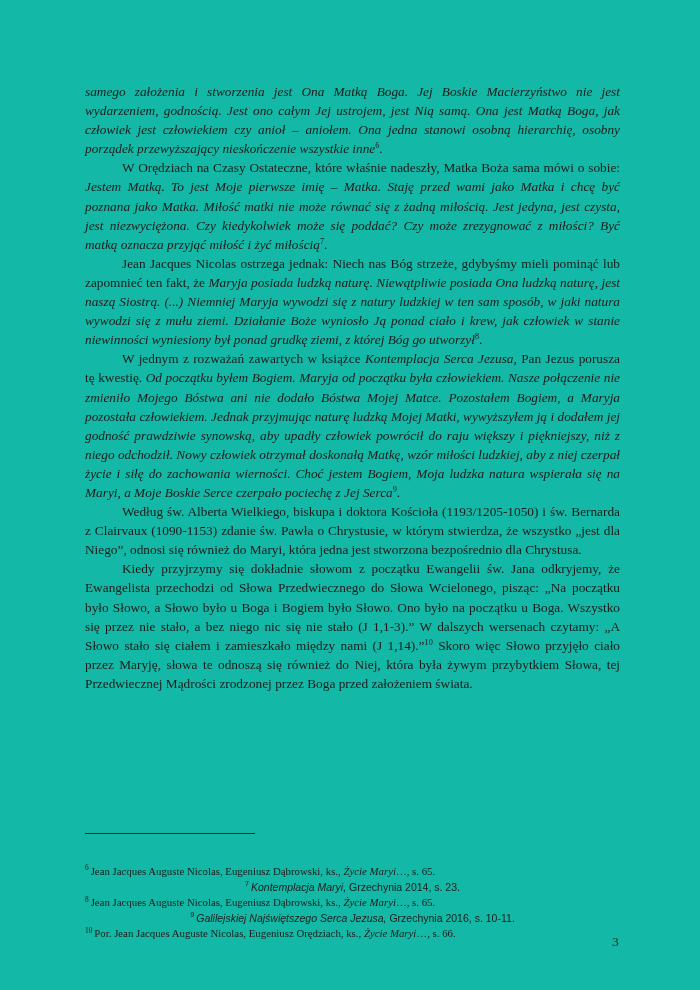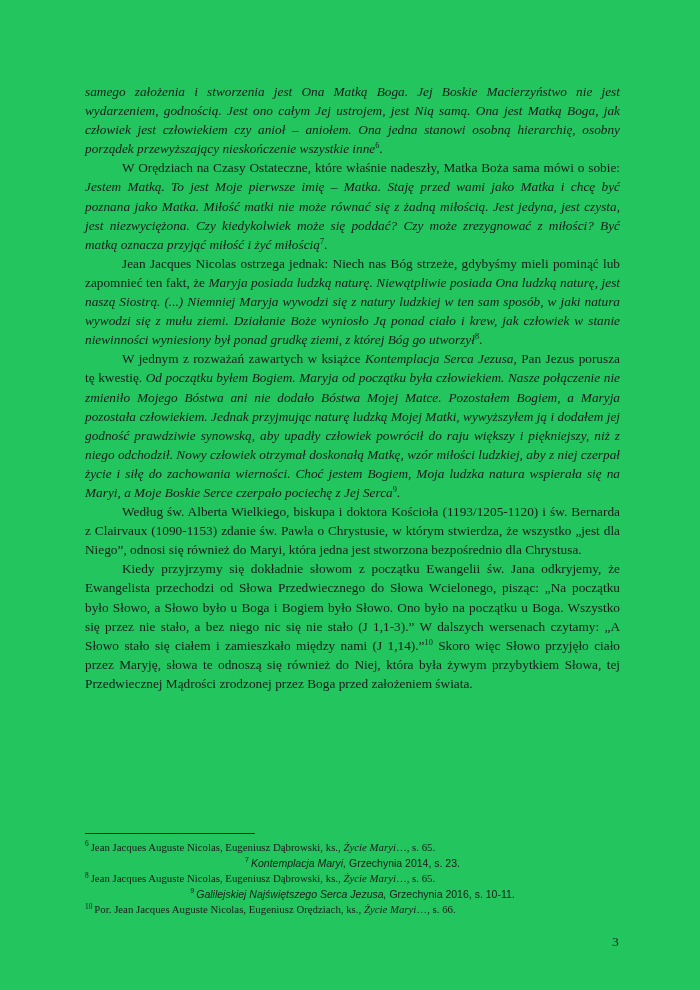--- a/index.html
+++ b/index.html
@@ -6,21 +6,21 @@
   body {
     width: 700px; height: 990px;
     background: #ffffff;
     position: relative;
     font-family: "Liberation Serif", serif;
     color: #1b1b1b;
     overflow: hidden;
   }
   .page {
     position: absolute; inset: 0;
-    background: #22c55e;
+    background: #14b8a6;
   }
   .body-text {
     position: absolute;
     left: 85px; top: 82px; width: 535px;
     font-size: 13.3px;
     line-height: 19.1px;
     text-align: justify;
   }
   .para { margin: 0; }
   .para.indent { text-indent: 37px; }
@@ -31,21 +31,21 @@
     vertical-align: super;
   }
   .fn-sep {
     position: absolute;
     left: 85px; top: 833px;
     width: 170px; height: 0;
     border-top: 1.3px solid #222222;
   }
   .footnotes {
     position: absolute;
-    left: 85px; top: 840px; width: 535px;
+    left: 85px; top: 864px; width: 535px;
     font-size: 10.8px;
     line-height: 15.6px;
   }
   .footnote { margin: 0; }
   .footnote.humanist {
     font-family: "Liberation Sans", sans-serif;
     font-size: 10.5px;
     text-align: center;
   }
   .footnote sup.fnmark {
@@ -63,21 +63,21 @@
 </style>
 </head>
 <body>
 
 <div class="page">
   <div class="body-text">
       <p class="para"><span class="it">samego założenia i stworzenia jest Ona Matką Boga. Jej Boskie Macierzyństwo nie jest wydarzeniem, godnością. Jest ono całym Jej ustrojem, jest Nią samą. Ona jest Matką Boga, jak człowiek jest człowiekiem czy anioł – aniołem. Ona jedna stanowi osobną hierarchię, osobny porządek przewyższający nieskończenie wszystkie inne</span><sup class="fnref">6</sup><span class="it">.</span></p>
       <p class="para indent"><span>W Orędziach na Czasy Ostateczne, które właśnie nadeszły, Matka Boża sama mówi o sobie: </span><span class="it">Jestem Matką. To jest Moje pierwsze imię – Matka. Staję przed wami jako Matka i chcę być poznana jako Matka. Miłość matki nie może równać się z żadną miłością. Jest jedyna, jest czysta, jest niezwyciężona. Czy kiedykolwiek może się poddać? Czy może zrezygnować z miłości? Być matką oznacza przyjąć miłość i żyć miłością</span><sup class="fnref">7</sup><span>.</span></p>
       <p class="para indent"><span>Jean Jacques Nicolas ostrzega jednak: Niech nas Bóg strzeże, gdybyśmy mieli pominąć lub zapomnieć ten fakt, że </span><span class="it">Maryja posiada ludzką naturę. Niewątpliwie posiada Ona ludzką naturę, jest naszą Siostrą. (...) Niemniej Maryja wywodzi się z natury ludzkiej w ten sam sposób, w jaki natura wywodzi się z mułu ziemi. Działanie Boże wyniosło Ją ponad ciało i krew, jak człowiek w stanie niewinności wyniesiony był ponad grudkę ziemi, z której Bóg go utworzył</span><sup class="fnref">8</sup><span>.</span></p>
       <p class="para indent"><span>W jednym z rozważań zawartych w książce </span><span class="it">Kontemplacja Serca Jezusa</span><span>, Pan Jezus porusza tę kwestię. </span><span class="it">Od początku byłem Bogiem. Maryja od początku była człowiekiem. Nasze połączenie nie zmieniło Mojego Bóstwa ani nie dodało Bóstwa Mojej Matce. Pozostałem Bogiem, a Maryja pozostała człowiekiem. Jednak przyjmując naturę ludzką Mojej Matki, wywyższyłem ją i dodałem jej godność prawdziwie synowską, aby upadły człowiek powrócił do raju większy i piękniejszy, niż z niego odchodził. Nowy człowiek otrzymał doskonałą Matkę, wzór miłości ludzkiej, aby z niej czerpał życie i siłę do zachowania wierności. Choć jestem Bogiem, Moja ludzka natura wspierała się na Maryi, a Moje Boskie Serce czerpało pociechę z Jej Serca</span><sup class="fnref">9</sup><span>.</span></p>
-      <p class="para indent"><span>Według św. Alberta Wielkiego, biskupa i doktora Kościoła (1193/1205-1120) i św. Bernarda z Clairvaux (1090-1153) zdanie św. Pawła o Chrystusie, w którym stwierdza, że wszystko „jest dla Niego”, odnosi się również do Maryi, która jedna jest stworzona bezpośrednio dla Chrystusa.</span></p>
+      <p class="para indent"><span>Według św. Alberta Wielkiego, biskupa i doktora Kościoła (1193/1205-1050) i św. Bernarda z Clairvaux (1090-1153) zdanie św. Pawła o Chrystusie, w którym stwierdza, że wszystko „jest dla Niego”, odnosi się również do Maryi, która jedna jest stworzona bezpośrednio dla Chrystusa.</span></p>
       <p class="para indent"><span>Kiedy przyjrzymy się dokładnie słowom z początku Ewangelii św. Jana odkryjemy, że Ewangelista przechodzi od Słowa Przedwiecznego do Słowa Wcielonego, pisząc: „Na początku było Słowo, a Słowo było u Boga i Bogiem było Słowo. Ono było na początku u Boga. Wszystko się przez nie stało, a bez niego nic się nie stało (J 1,1-3).” W dalszych wersenach czytamy: „A Słowo stało się ciałem i zamieszkało między nami (J 1,14).”</span><sup class="fnref">10</sup><span> Skoro więc Słowo przyjęło ciało przez Maryję, słowa te odnoszą się również do Niej, która była żywym przybytkiem Słowa, tej Przedwiecznej Mądrości zrodzonej przez Boga przed założeniem świata.</span></p>
     </div>
   <div class="fn-sep"></div>
   <div class="footnotes">
       <div class="footnote"><sup class="fnmark">6</sup><span>Jean Jacques Auguste Nicolas, Eugeniusz Dąbrowski, ks., </span><span class="it">Życie Maryi</span><span>…, s. 65.</span></div>
       <div class="footnote humanist"><sup class="fnmark">7</sup><span class="it">Kontemplacja Maryi,</span><span> Grzechynia 2014, s. 23.</span></div>
       <div class="footnote"><sup class="fnmark">8</sup><span>Jean Jacques Auguste Nicolas, Eugeniusz Dąbrowski, ks., </span><span class="it">Życie Maryi</span><span>…, s. 65.</span></div>
       <div class="footnote humanist"><sup class="fnmark">9</sup><span class="it">Galilejskiej Najświętszego Serca Jezusa,</span><span> Grzechynia 2016, s. 10-11.</span></div>
       <div class="footnote"><sup class="fnmark">10</sup><span>Por. Jean Jacques Auguste Nicolas, Eugeniusz Orędziach, ks., </span><span class="it">Życie Maryi</span><span>…, s. 66.</span></div>
     </div>

